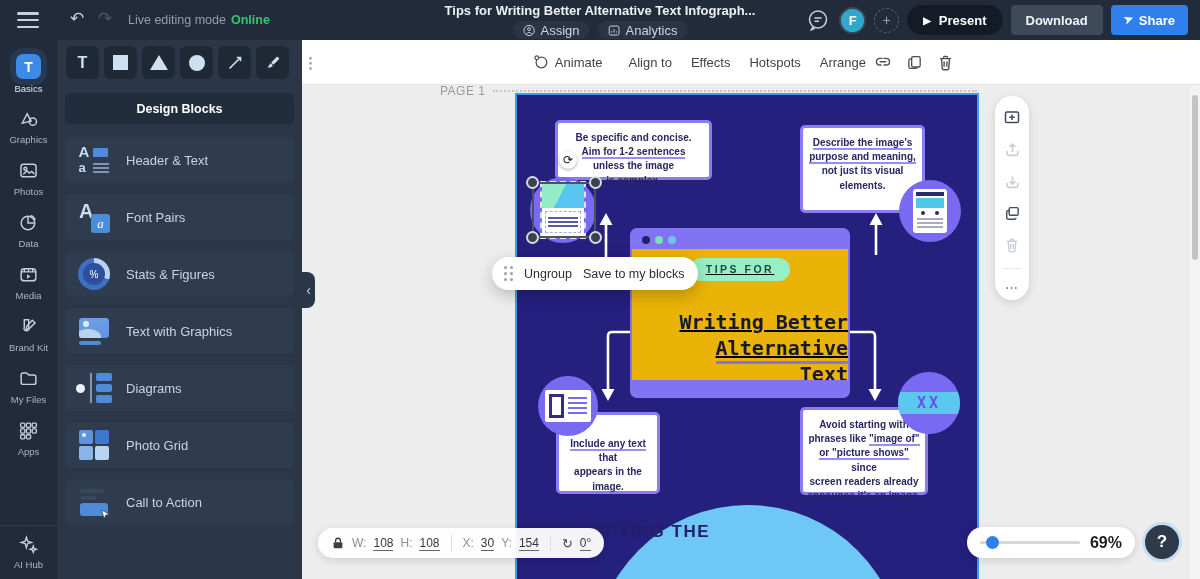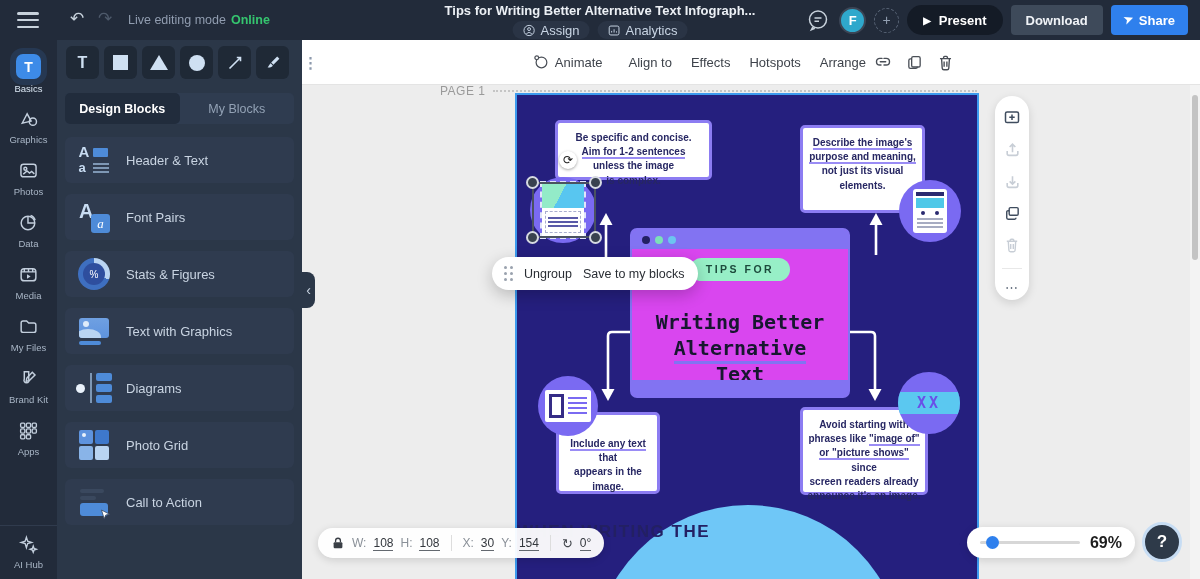--- a/index.html
+++ b/index.html
@@ -126,27 +126,27 @@
   .np { width:46px; height:32px; background:#fff; border-radius:2px; padding:4px; display:flex; gap:4px; }
   .np-img { width:15px; flex:none; border:3px solid #352C86; }
   .np-lines { flex:1; }
   .np-lines i { display:block; height:2px; background:#7A6AF2; margin:3px 0; }
   
   .xx { width:100%; height:22px; background:#5BC8F0; display:flex; align-items:center; justify-content:center; color:#6A4FE8; font-weight:bold; font-size:15px; letter-spacing:3px; font-family:"DejaVu Sans Mono",monospace; }
   
   #selbox { position:absolute; left:15px; top:87px; width:64px; height:56px; border:2px solid #4A5261; z-index:6; }
   .handle { position:absolute; width:13px; height:13px; border-radius:50%; background:#39424F; border:2px solid #D6DAE2; z-index:7; cursor:pointer; }
   
-  #hero { position:absolute; left:113px; top:133px; width:220px; height:170px; background:#d946ef; border:2px solid #8273F2; border-radius:7px; z-index:4; }
+  #hero { position:absolute; left:113px; top:133px; width:220px; height:170px; background:#eab308; border:2px solid #8273F2; border-radius:7px; z-index:4;text-decoration:underline; }
   #hero .bar-top { height:19px; background:#8273F2; border-radius:4px 4px 0 0; display:flex; gap:5px; padding-left:10px; align-items:center; }
   #hero .bar-top i { width:8px; height:8px; border-radius:50%; }
   #hero .d1 { background:#232063; } #hero .d2 { background:#7CE0B8; } #hero .d3 { background:#6CC4F0; }
   #hero .bar-bottom { position:absolute; left:0; right:0; bottom:0; height:16px; background:#8273F2; border-radius:0 0 4px 4px; }
   #tag-pill { margin:9px auto 6px; width:100px; height:23px; border-radius:12px; background:#97EFC7; color:#1C4A3C; font-size:10.5px; font-weight:bold; letter-spacing:2.5px; line-height:23px; text-align:center; }
-  .ttl { font-family:"DejaVu Sans Mono",monospace; font-weight:bold; font-size:20px; line-height:26px; color:#17172F; text-align:center;margin-top:28px; }
+  .ttl { font-family:"DejaVu Sans Mono",monospace; font-weight:bold; font-size:20px; line-height:26px; color:#17172F; text-align:right;margin-top:28px; }
   .ttl .u2 { border-bottom:3px solid #8273F2; padding-bottom:1px; }
   
   #arrows { position:absolute; left:0; top:0; width:460px; height:484px; z-index:3; pointer-events:none; }
   
   #dome { position:absolute; left:76px; top:410px; width:310px; height:310px; border-radius:50%; background:#6FC7F7; z-index:1; }
   #dome-heading { position:absolute; left:0; top:427px; width:100%; text-align:left; color:#232063; font-weight:bold; font-size:17px; letter-spacing:1.5px; z-index:2; }
 
   
   #float-tb { position:absolute; left:492px; top:257px; height:33px; background:#fff; border-radius:17px; box-shadow:0 5px 16px rgba(0,0,0,.22); display:flex; align-items:center; gap:11px; padding:0 14px 0 12px; z-index:32; font-size:12.5px; color:#2A2E34; }
   #drag-dots { display:grid; grid-template-columns:3px 3px; gap:3px; cursor:grab; }
@@ -281,36 +281,36 @@
             <path d="M8.6 9.8l3.4 2.1-3.4 2.1z" fill="#C3CFDD" stroke="none"></path>
           </g>
         </svg>
       </span>
     <span class="sb-lab">Media</span>
   </div>
   <div class="sb-item">
     <span class="sb-ic">
         <svg width="21" height="21" viewBox="0 0 20 20">
           <g fill="none" stroke="#C3CFDD" stroke-width="1.4">
-            <path d="M3 6.5A1.8 1.8 0 0 1 4.8 4.7h3.4l2 2h5A1.8 1.8 0 0 1 17 8.5v5.3a1.8 1.8 0 0 1-1.8 1.8H4.8A1.8 1.8 0 0 1 3 13.8Z"></path>
-          </g>
-        </svg>
-      </span>
-    <span class="sb-lab">My Files</span>
+            <path d="M6 3.5v7a2.4 2.4 0 1 0 4.2 0v-7Z"></path>
+            <path d="M13.6 4l2.6 2.6-5.4 5.4-3 .6.6-3Z"></path>
+          </g>
+        </svg>
+      </span>
+    <span class="sb-lab">Brand Kit</span>
   </div>
   <div class="sb-item">
     <span class="sb-ic">
         <svg width="21" height="21" viewBox="0 0 20 20">
           <g fill="none" stroke="#C3CFDD" stroke-width="1.4">
-            <path d="M6 3.5v7a2.4 2.4 0 1 0 4.2 0v-7Z"></path>
-            <path d="M13.6 4l2.6 2.6-5.4 5.4-3 .6.6-3Z"></path>
-          </g>
-        </svg>
-      </span>
-    <span class="sb-lab">Brand Kit</span>
+            <path d="M3 6.5A1.8 1.8 0 0 1 4.8 4.7h3.4l2 2h5A1.8 1.8 0 0 1 17 8.5v5.3a1.8 1.8 0 0 1-1.8 1.8H4.8A1.8 1.8 0 0 1 3 13.8Z"></path>
+          </g>
+        </svg>
+      </span>
+    <span class="sb-lab">My Files</span>
   </div>
   <div class="sb-item">
     <span class="sb-ic">
         <svg width="21" height="21" viewBox="0 0 20 20">
           <g fill="none" stroke="#C3CFDD" stroke-width="1.3">
             <rect x="2.5" y="3" width="4" height="4" rx="1"></rect>
             <rect x="8" y="3" width="4" height="4" rx="1"></rect>
             <rect x="13.5" y="3" width="4" height="4" rx="1"></rect>
             <rect x="2.5" y="8.5" width="4" height="4" rx="1"></rect>
             <rect x="8" y="8.5" width="4" height="4" rx="1"></rect>
@@ -362,23 +362,20 @@
           <path d="M6.6 9.2l2.2 2.2c-.7 1.6-3 2.5-5.2 2.1 1.2-1.2 1.4-2.7 3-4.3Z" fill="#CFE0F2"></path>
         </svg>
       </div>
     <div class="tool bare">
         <span>⋮</span>
       </div>
   </div>
   <div id="tabs">
     <div class="tab active">
         <span>Design Blocks</span>
-      </div>
-    <div class="tab">
-        <span>My Blocks</span>
       </div>
   </div>
   <div id="blocks">
     <div class="blk">
       <span class="bi">
         <span class="ht-grid">
             <span class="ht-A">A</span>
             <span class="ht-rect"></span>
             <span class="ht-a">a</span>
             <span class="ht-lines">

